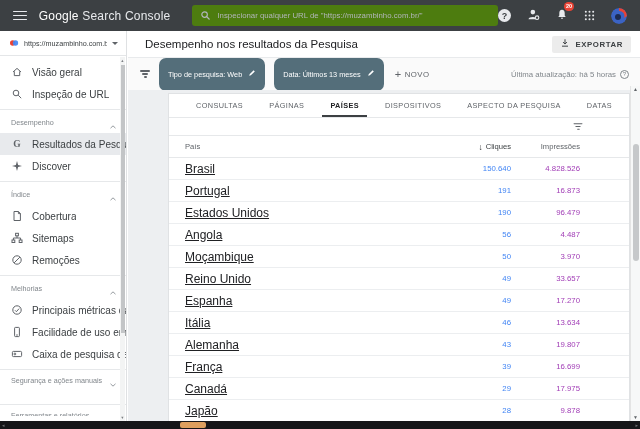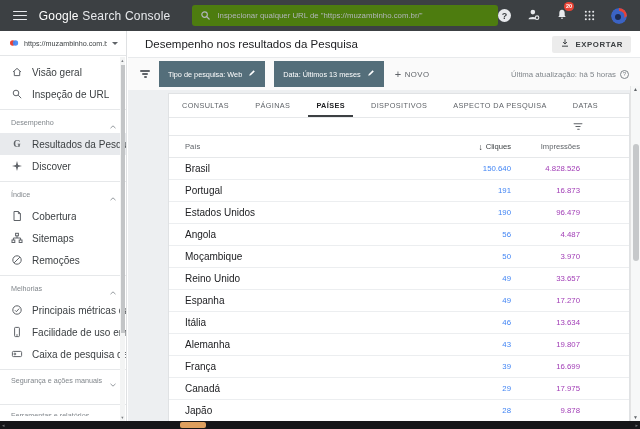--- a/index.html
+++ b/index.html
@@ -56,50 +56,50 @@
   .m-header { height:27px; background:#fff; border-bottom:1px solid #e8eaec; display:flex;
               align-items:center; padding:0 9px 0 17px; }
   .m-title { font-size:11.5px; color:#202124; }
   .export-btn { margin-left:auto; height:17px; background:#ececec; border:none; border-radius:2px;
                 display:flex; align-items:center; gap:5px; padding:0 8px; cursor:pointer;
                 font-family:inherit; font-size:7.8px; font-weight:bold; color:#3c4043; letter-spacing:.6px; }
   .filterbar { height:32px; background:#fafafa; display:flex; align-items:center; padding:0 11px 0 12px; gap:9px; }
   .flt { display:flex; flex-direction:column; gap:1.6px; align-items:center; cursor:pointer; }
   .flt i { display:block; height:1.4px; background:#5f6368; border-radius:1px; }
   .flt .l1{width:10px;} .flt .l2{width:6.5px;} .flt .l3{width:3px;}
-  .chip { height:26px; background:var(--chip-bg,#546e7a); border-radius:0; color:#fff;
+  .chip { height:33px; background:var(--chip-bg,#546e7a); border-radius:7px; color:#fff;
           display:flex; align-items:center; gap:6px; padding:0 9px; cursor:pointer; }
   .chip span { font-size:7.3px; white-space:nowrap; }
   .chip svg { flex:none; }
   .new-btn { display:flex; align-items:center; gap:3px; color:#5f6368; font-size:7.8px;
              letter-spacing:.5px; cursor:pointer; margin-left:2px; }
   .new-btn .plus { font-size:11px; color:#5f6368; line-height:1; }
   .last-update { margin-left:auto; display:flex; align-items:center; gap:4px; color:#80868b; font-size:7.8px; }
   .q-out { width:9px; height:9px; border:1px solid #80868b; border-radius:50%; color:#80868b;
            font-size:6px; display:flex; align-items:center; justify-content:center; }
 
   .content { position:absolute; left:0; top:59px; width:512px; bottom:0; background:#edeff1; }
   .card { position:absolute; left:40px; top:3px; width:462px; bottom:0; background:#fff;
           border:1px solid #e0e2e4; border-bottom:none; }
-  .tabs { height:24px; display:flex; align-items:stretch; padding-left:0; border-bottom:1px solid #e6e8ea; }
+  .tabs { height:24px; display:flex; align-items:stretch; padding-left:14px; border-bottom:1px solid #e6e8ea; }
   .tab { padding:0 13px; display:flex; align-items:center; font-size:7.3px; letter-spacing:.4px;
          color:#5f6368; position:relative; cursor:pointer; white-space:nowrap; }
   .tab.active { color:#202124; font-weight:bold; }
   .tab.active::after { content:''; position:absolute; left:5px; right:5px; bottom:0; height:2px;
                        background:var(--tab-underline,#3c4043); }
   .subrow { height:18px; border-bottom:1px solid #e6e8ea; display:flex; align-items:center;
             justify-content:flex-end; padding-right:46px; }
   .grid-t { display:grid; grid-template-columns:1fr 120px 69px 49px; align-items:center; }
   .thead { height:22px; border-bottom:1px solid #e6e8ea; font-size:7.6px; color:#5f6368; }
   .h-country { padding-left:16px; }
   .h-clicks { text-align:right; color:#3c4043; display:flex; justify-content:flex-end; align-items:center; gap:3px; }
   .sort-arrow { font-size:8.5px; color:#202124; }
   .h-impr { text-align:right; }
   .trow { height:22px; border-bottom:1px solid #eceef0; cursor:pointer; }
-  .c-country { padding-left:16px; font-size:10px; color:#202124; }
+  .c-country { padding-left:16px; font-size:12px; color:#202124;text-decoration:underline; }
   .c-clicks { text-align:right; font-size:7.8px; color:var(--clicks,#4285f4); }
   .c-impr { text-align:right; font-size:7.8px; color:var(--impressions,#a13db6); }
 
   
   .vscroll { position:absolute; right:0; top:86px; width:10px; height:335px; background:#f7f8f8;
              border-left:1px solid #e4e4e4; z-index:8; }
   .vscroll .arr { position:absolute; left:0; width:9px; text-align:center; font-size:5px; color:#606468; line-height:7px; }
   .v-thumb { position:absolute; left:1.5px; width:6px; top:58px; height:117px; background:#c6c8ca; border-radius:3px; }
   .hscroll { position:absolute; left:0; bottom:0; width:640px; height:8px; background:#151619; z-index:10; }
   .h-thumb { position:absolute; left:180px; width:26px; top:1px; height:6px;

